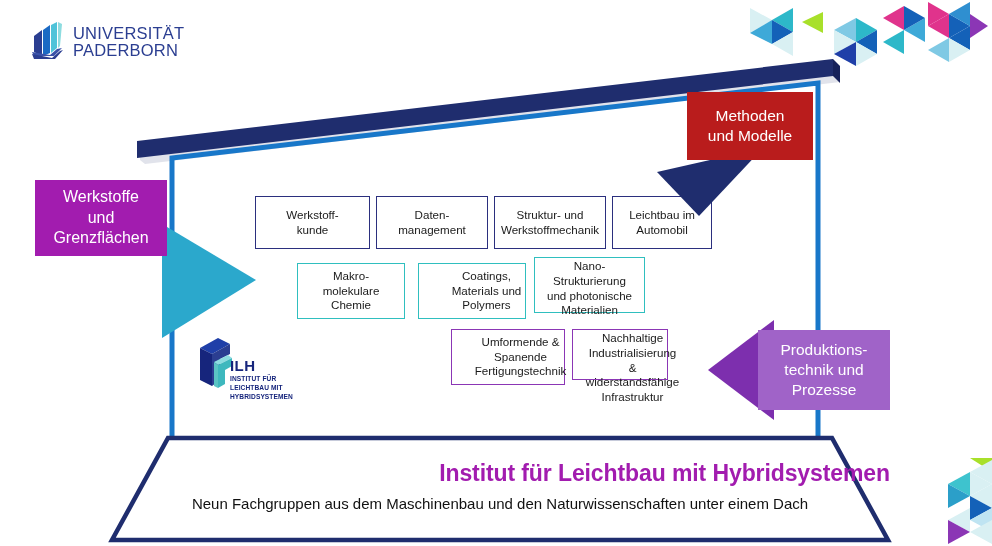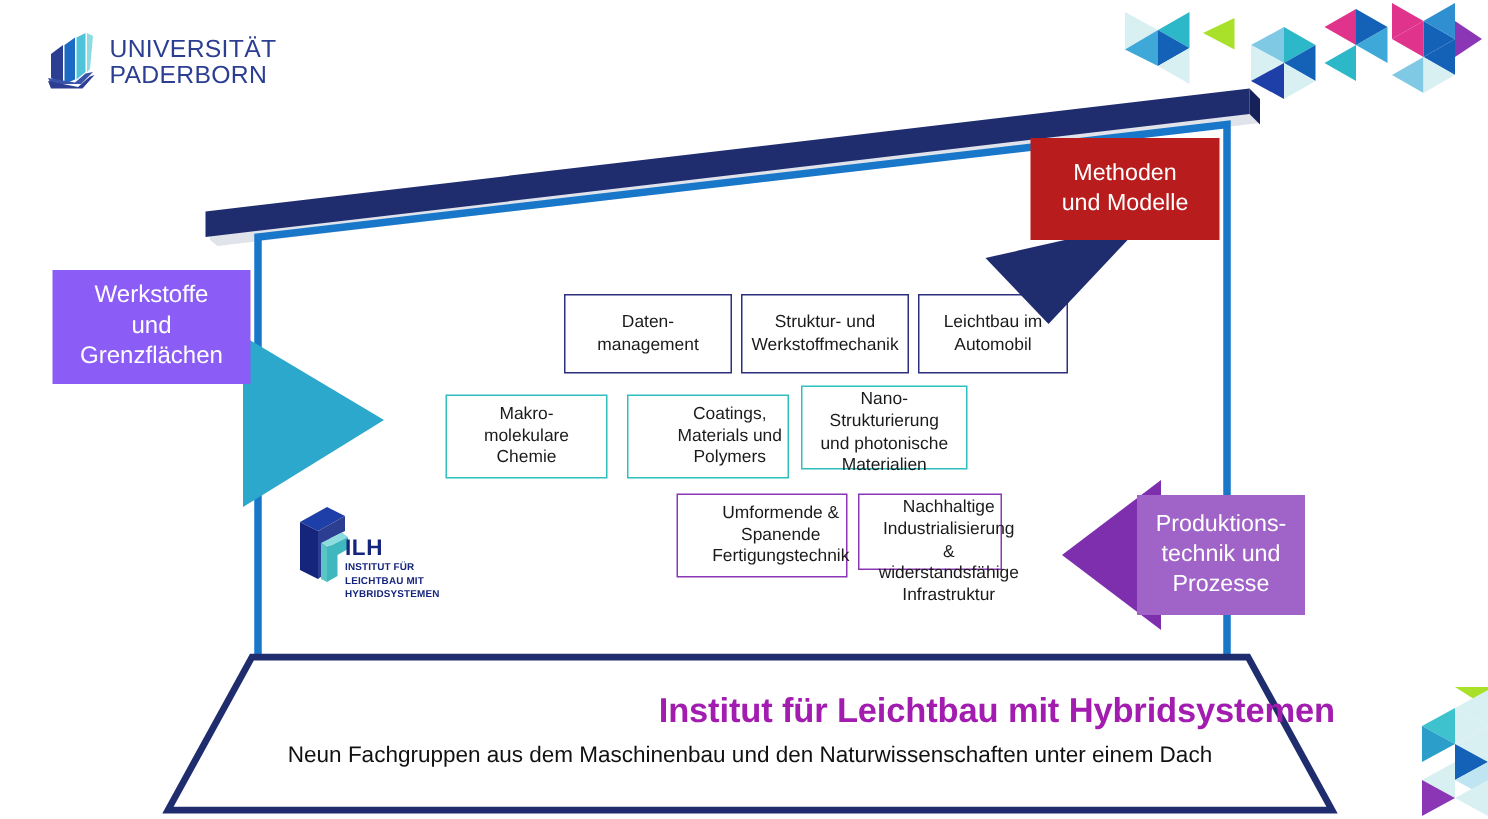--- a/index.html
+++ b/index.html
@@ -50,29 +50,29 @@
   #ilh-logo .ilh-main{font-size:15px;font-weight:bold;letter-spacing:.4px;line-height:1;}
   #ilh-logo .ilh-sub{font-size:6.6px;font-weight:bold;line-height:1.36;letter-spacing:.1px;margin-top:2px;}
 
   
   .callout{
     position:absolute;display:flex;align-items:center;justify-content:center;
     text-align:center;color:#ffffff;box-sizing:border-box;
     font-family:"Liberation Sans", sans-serif;
   }
   #callout-werkstoffe{
-    left:35px;top:180px;width:132px;height:76px;background:#8b5cf6;
+    left:35px;top:180px;width:132px;height:76px;background:#a21caf;
     font-size:16px;line-height:1.3;
   }
   #callout-methoden{
     left:687px;top:92px;width:126px;height:68px;background:#b91c1c;
     font-size:15.5px;line-height:1.32;
   }
   #callout-produktion{
-    left:758px;top:330px;width:112px;height:80px;background:#A063C8;
+    left:758px;top:330px;width:132px;height:80px;background:#A063C8;
     font-size:15.5px;line-height:1.3;
   }
   .arrow-svg{position:absolute;pointer-events:none;}
   #arrow-werkstoffe{left:160px;top:222px;width:110px;height:120px;}
   #arrow-methoden{left:655px;top:148px;width:110px;height:72px;}
   #arrow-produktion{left:706px;top:318px;width:70px;height:104px;}
 
   
   #base-wrap{position:absolute;left:110px;top:432px;width:780px;height:114px;}
   #base-title{
@@ -157,20 +157,26 @@
 
     <polygon points="140,146 835,64 840,68 840,82 145,164 140,160" fill="#c9ccda" opacity="0.55"></polygon>
     <polygon points="137,141 833,59 833,76 137,158" fill="#1F2D6E"></polygon>
     <polygon points="833,59 840,66 840,83 833,76" fill="#16215a"></polygon>
 
     <path d="M 172,436 L 172,158 L 818,83 L 818,436" fill="none" stroke="#1877C9" stroke-width="5" stroke-linejoin="miter"></path>
 
     <polygon points="168,438 832,438 888,540 112,540" fill="#ffffff" stroke="#1F2D6E" stroke-width="4.5" stroke-linejoin="miter"></polygon>
   </svg>
 
+  <div class="fgbox" style="left:255px;top:196px;width:115px;height:53px;">
+    <div>
+      <span>Werkstoff-</span>
+      <span>kunde</span>
+    </div>
+  </div>
   <div class="fgbox" style="left:376px;top:196px;width:112px;height:53px;">
     <div>
       <span>Daten-</span>
       <span>management</span>
     </div>
   </div>
   <div class="fgbox" style="left:494px;top:196px;width:112px;height:53px;justify-content:center;">
     <div>
       <span>Struktur- und</span>
       <span>Werkstoffmechanik</span>

